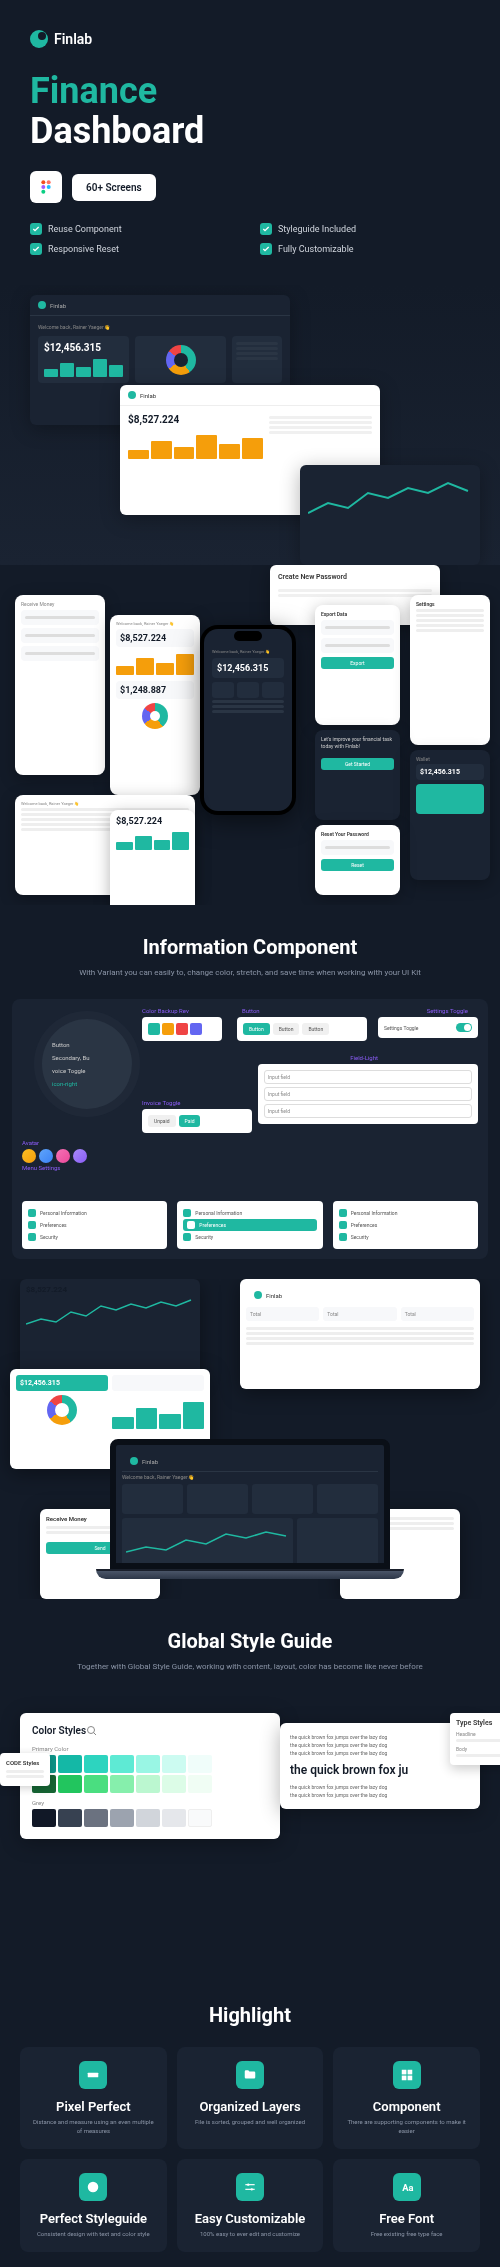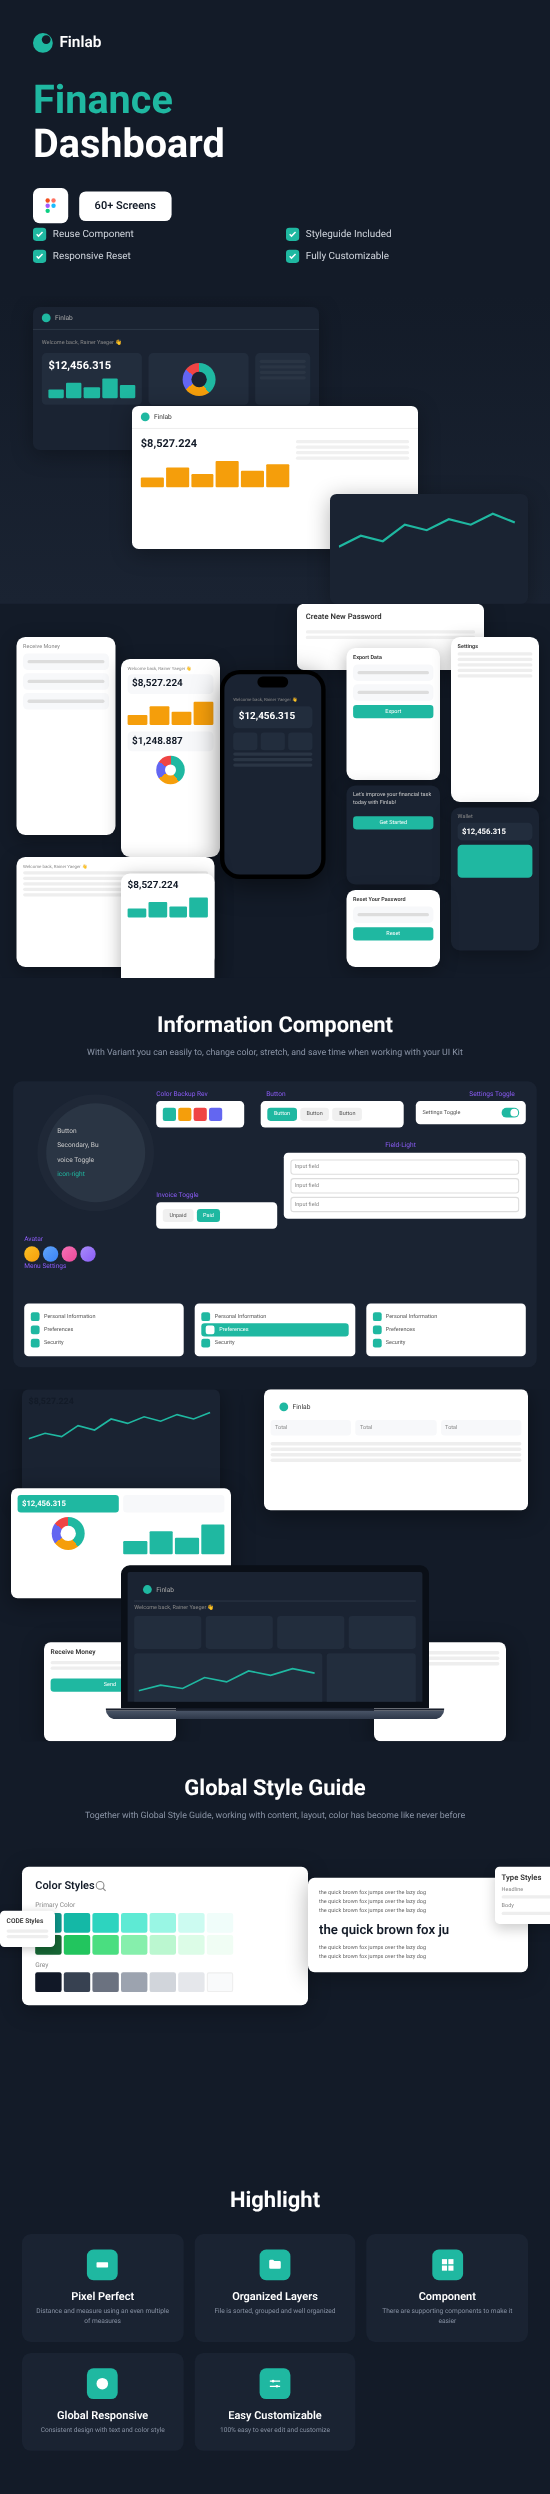--- a/index.html
+++ b/index.html
@@ -32,21 +32,21 @@
       width: 32px; height: 32px; background: #fff; border-radius: 6px;
       display: flex; align-items: center; justify-content: center;
     }
     .figma-icon { width: 16px; height: 16px; }
     .screens-badge {
       background: #fff; color: #131b28; padding: 8px 14px; border-radius: 6px;
       font-size: 10px; font-weight: 600;
     }
     .features-grid {
       display: grid; grid-template-columns: 1fr 1fr; gap: 8px 20px;
-      margin-top: 4px;
+      margin-top: 20px;
       text-align: right;
     }
     .feature-item { display: flex; align-items: center; gap: 6px; font-size: 9px; color: #d0d5dd; }
     .feature-check {
       width: 12px; height: 12px; background: #1fb8a1; border-radius: 3px;
       display: flex; align-items: center; justify-content: center; flex-shrink: 0;
     }
     .feature-check svg { width: 8px; height: 8px; }
     
     
@@ -190,21 +190,21 @@
     }
     .highlight-card {
       background: #1a2332; border-radius: 8px; padding: 14px 10px;
       text-align: center;
     }
     .highlight-icon {
       width: 28px; height: 28px; background: #1fb8a1; border-radius: 6px;
       margin: 0 auto 10px; display: flex; align-items: center; justify-content: center;
     }
     .highlight-icon svg { width: 14px; height: 14px; fill: #fff; }
-    .highlight-title { font-size: 10px; font-weight: 600; margin-bottom: 4px; }
+    .highlight-title { font-size: 13px; font-weight: 600; margin-bottom: 4px; }
     .highlight-desc { font-size: 6px; color: #8a94a6; line-height: 1.4; }
     .line-item { height: 3px; background: #eee; border-radius: 2px; margin: 2px 0; }
     .preview-dark .line-item, .mobile-dark .line-item, .phone-screen .line-item { background: #2a3544; }
   </style>
 </head>
 <body>
 
 <div class="container">
 
   <div class="header">
@@ -751,31 +751,40 @@
           </div>
         <div class="highlight-title">Component</div>
         <div class="highlight-desc">There are supporting components to make it easier</div>
       </div>
       <div class="highlight-card">
         <div class="highlight-icon">
             <svg viewBox="0 0 24 24">
               <circle cx="12" cy="12" r="9" fill="#fff"></circle>
             </svg>
           </div>
-        <div class="highlight-title">Global Responsive</div>
+        <div class="highlight-title">Perfect Styleguide</div>
         <div class="highlight-desc">Consistent design with text and color style</div>
       </div>
       <div class="highlight-card">
         <div class="highlight-icon">
             <svg viewBox="0 0 24 24">
               <line x1="4" y1="8" x2="20" y2="8" stroke="#fff" stroke-width="2"></line>
               <line x1="4" y1="16" x2="20" y2="16" stroke="#fff" stroke-width="2"></line>
               <circle cx="9" cy="8" r="2" fill="#fff"></circle>
               <circle cx="15" cy="16" r="2" fill="#fff"></circle>
             </svg>
           </div>
         <div class="highlight-title">Easy Customizable</div>
         <div class="highlight-desc">100% easy to ever edit and customize</div>
       </div>
+      <div class="highlight-card">
+        <div class="highlight-icon">
+            <svg viewBox="0 0 24 24">
+              <text x="4" y="18" font-size="16" font-weight="bold" fill="#fff">Aa</text>
+            </svg>
+          </div>
+        <div class="highlight-title">Free Font</div>
+        <div class="highlight-desc">Free existing free type face</div>
+      </div>
     </div>
   </div>
 
 </div>
 
 </body></html>

